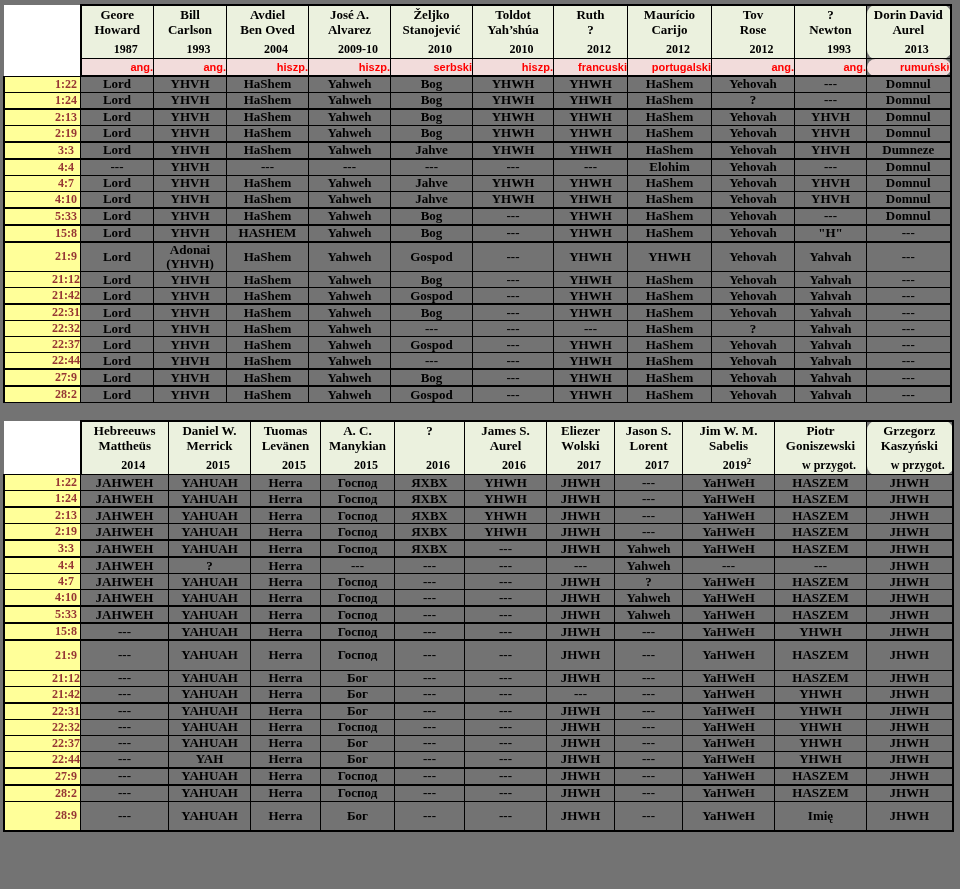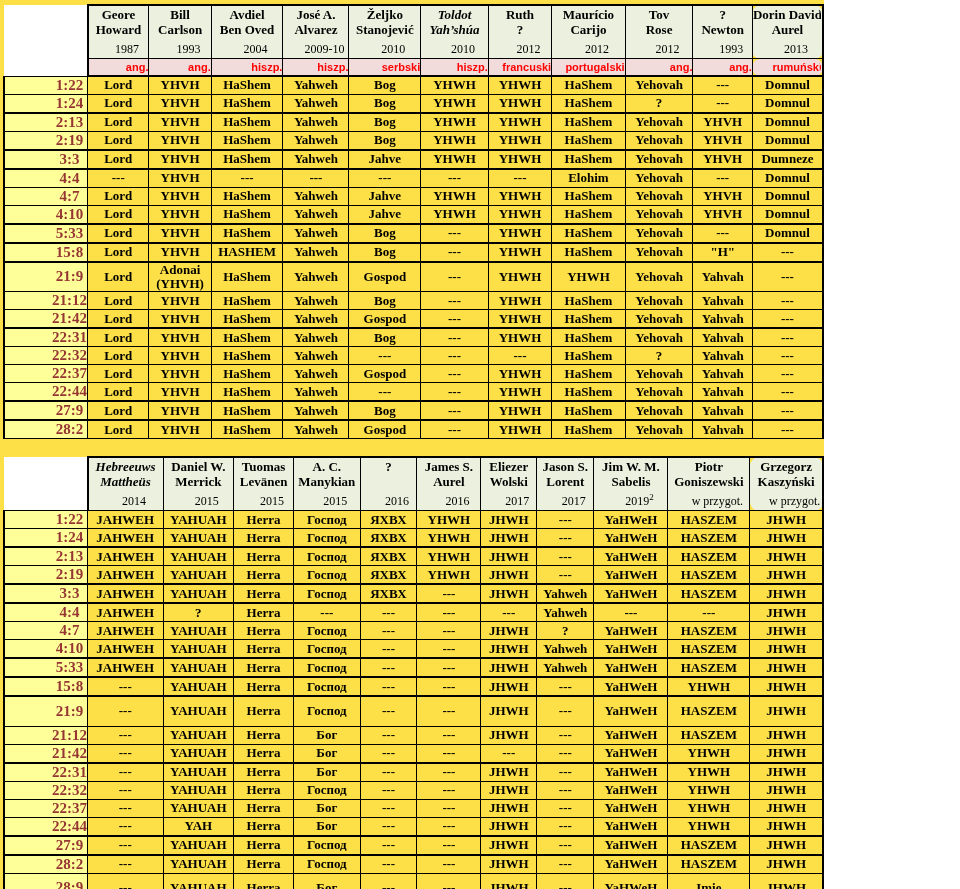--- a/index.html
+++ b/index.html
@@ -1,34 +1,34 @@
 <!DOCTYPE html>
 <html style="--header_bg: #ebf1de; --lang_bg: #f2dcdb; --lang_text: #ff0000; --verse_bg: #ffff99; --verse_text: #963634; --border: #000000;"><head>
 <meta charset="utf-8">
 <style>
   html,body{margin:0;padding:0;background:#fff;}
-  .page{width:824px;height:889px;background:#fde047;overflow:hidden;
+  .page{width:960px;height:889px;background:#737373;overflow:hidden;
         font-family:"Liberation Serif",serif;}
   .wrap{padding:4px 0 0 3px;}
   table{border-collapse:collapse;table-layout:fixed;}
   #t2{margin-top:17px;}
   td,th{padding:0;margin:0;text-align:center;vertical-align:middle;overflow:hidden;}
   th.blank,td.blank{border:none;background:#fff;}
   th.h{background:var(--header_bg);border:1px solid var(--border);border-top:2px solid var(--border);
        font-size:13px;font-weight:bold;height:52px;}
   th.h .hwrap{display:flex;flex-direction:column;justify-content:space-between;
        align-items:center;height:49px;padding:1px 0 2px 0;}
   .name{white-space:pre-line;line-height:15px;}
-  .it{font-style:italic;}
-  .year{font-weight:normal;font-size:12px;line-height:14px;margin-left:17px;}
+  .it{}
+  .year{font-weight:bold;font-size:12px;line-height:14px;margin-left:17px;}
   .year sup{font-size:9px;}
   td.lang{background:var(--lang_bg);color:var(--lang_text);
        font-family:"Liberation Sans",sans-serif;font-weight:bold;font-size:11px;
        border:1px solid var(--border);border-bottom:2px solid var(--border);height:16px;text-align:right;}
-  td.verse{background:var(--verse_bg);color:var(--verse_text);font-weight:bold;font-size:15px;
+  td.verse{background:var(--verse_bg);color:var(--verse_text);font-weight:bold;font-size:12px;
        border:1px solid var(--border);border-left:2px solid var(--border);padding-left:47px;}
   td.data{font-weight:bold;font-size:13px;border:1px solid var(--border);
        white-space:pre-line;line-height:14px;color:#000;}
   tr.body{height:16px;}
   tr.tall{height:30px;}
   .first{border-left:2px solid var(--border) !important;}
   .last{border-right:2px solid var(--border) !important;border-radius:9px;}
   .chap{border-top:2px solid var(--border) !important;}
   .bot{border-bottom:2px solid var(--border) !important;}
 </style>

